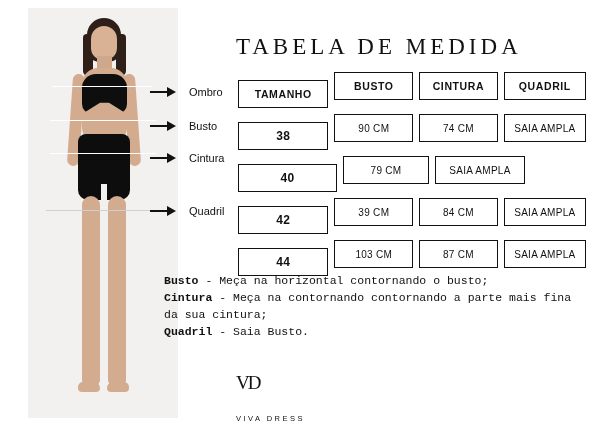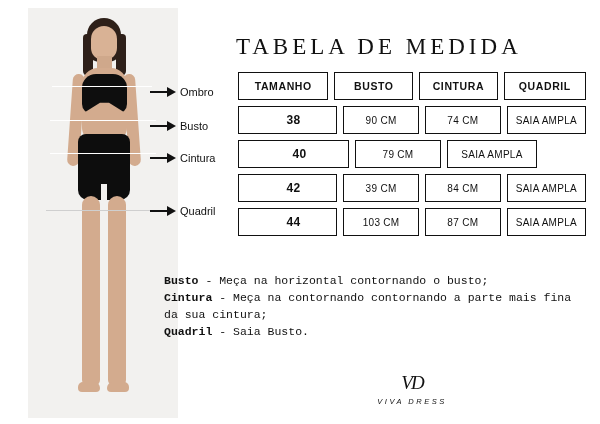--- a/index.html
+++ b/index.html
@@ -193,21 +193,21 @@
   }
   .mline.dark {
     border-top: 1px solid #cfcfcf;
   }
 
   
   .arrow-label {
     position: absolute;
     display: flex;
     align-items: center;
-    gap: 4px;
+    gap: 13px;
     font-size: 11px;
     color: #111111;
     white-space: nowrap;
   }
   .arrow-label .arrow {
     display: inline-block;
     width: 26px;
     height: 10px;
     position: relative;
   }
@@ -270,23 +270,22 @@
     background: #ffffff;
   }
   .cell.head {
     font-weight: bold;
     font-size: 10.5px;
     letter-spacing: 0.6px;
   }
   .cell.size {
     font-weight: bold;
     font-size: 12px;
-    padding-left: 12px;
-  }
-  .c0 { width: 97px; }
+  }
+  .c0 { width: 97px; margin-top: 8px; }
   .c1 { width: 84px; }
   .c2 { width: 84px; }
   .c3 { width: 88px; }
 
   
   .notes {
     position: absolute;
     left: 164px;
     top: 272px;
     width: 420px;
@@ -296,35 +295,34 @@
     line-height: 17px;
   }
   .notes .line b { font-weight: bold; }
 
   
   .footer {
     position: absolute;
     left: 236px;
     top: 372px;
     width: 352px;
-    text-align: center;
-    font-style: italic;
+    text-align: left;
   }
   .footer .mark {
     font-family: "Liberation Serif", serif;
     font-size: 19px;
     letter-spacing: -2px;
     color: #111111;
     line-height: 22px;
   }
   .footer .brand {
     font-size: 7.5px;
     letter-spacing: 2.5px;
     color: #111111;
-    margin-top: 3px;
+    margin-top: 20px;
   }
 </style>
 </head>
 <body>
 
 <div class="page">
 
   <div class="model-col">
     <div class="photo-bg"></div>
     <div class="fig">

